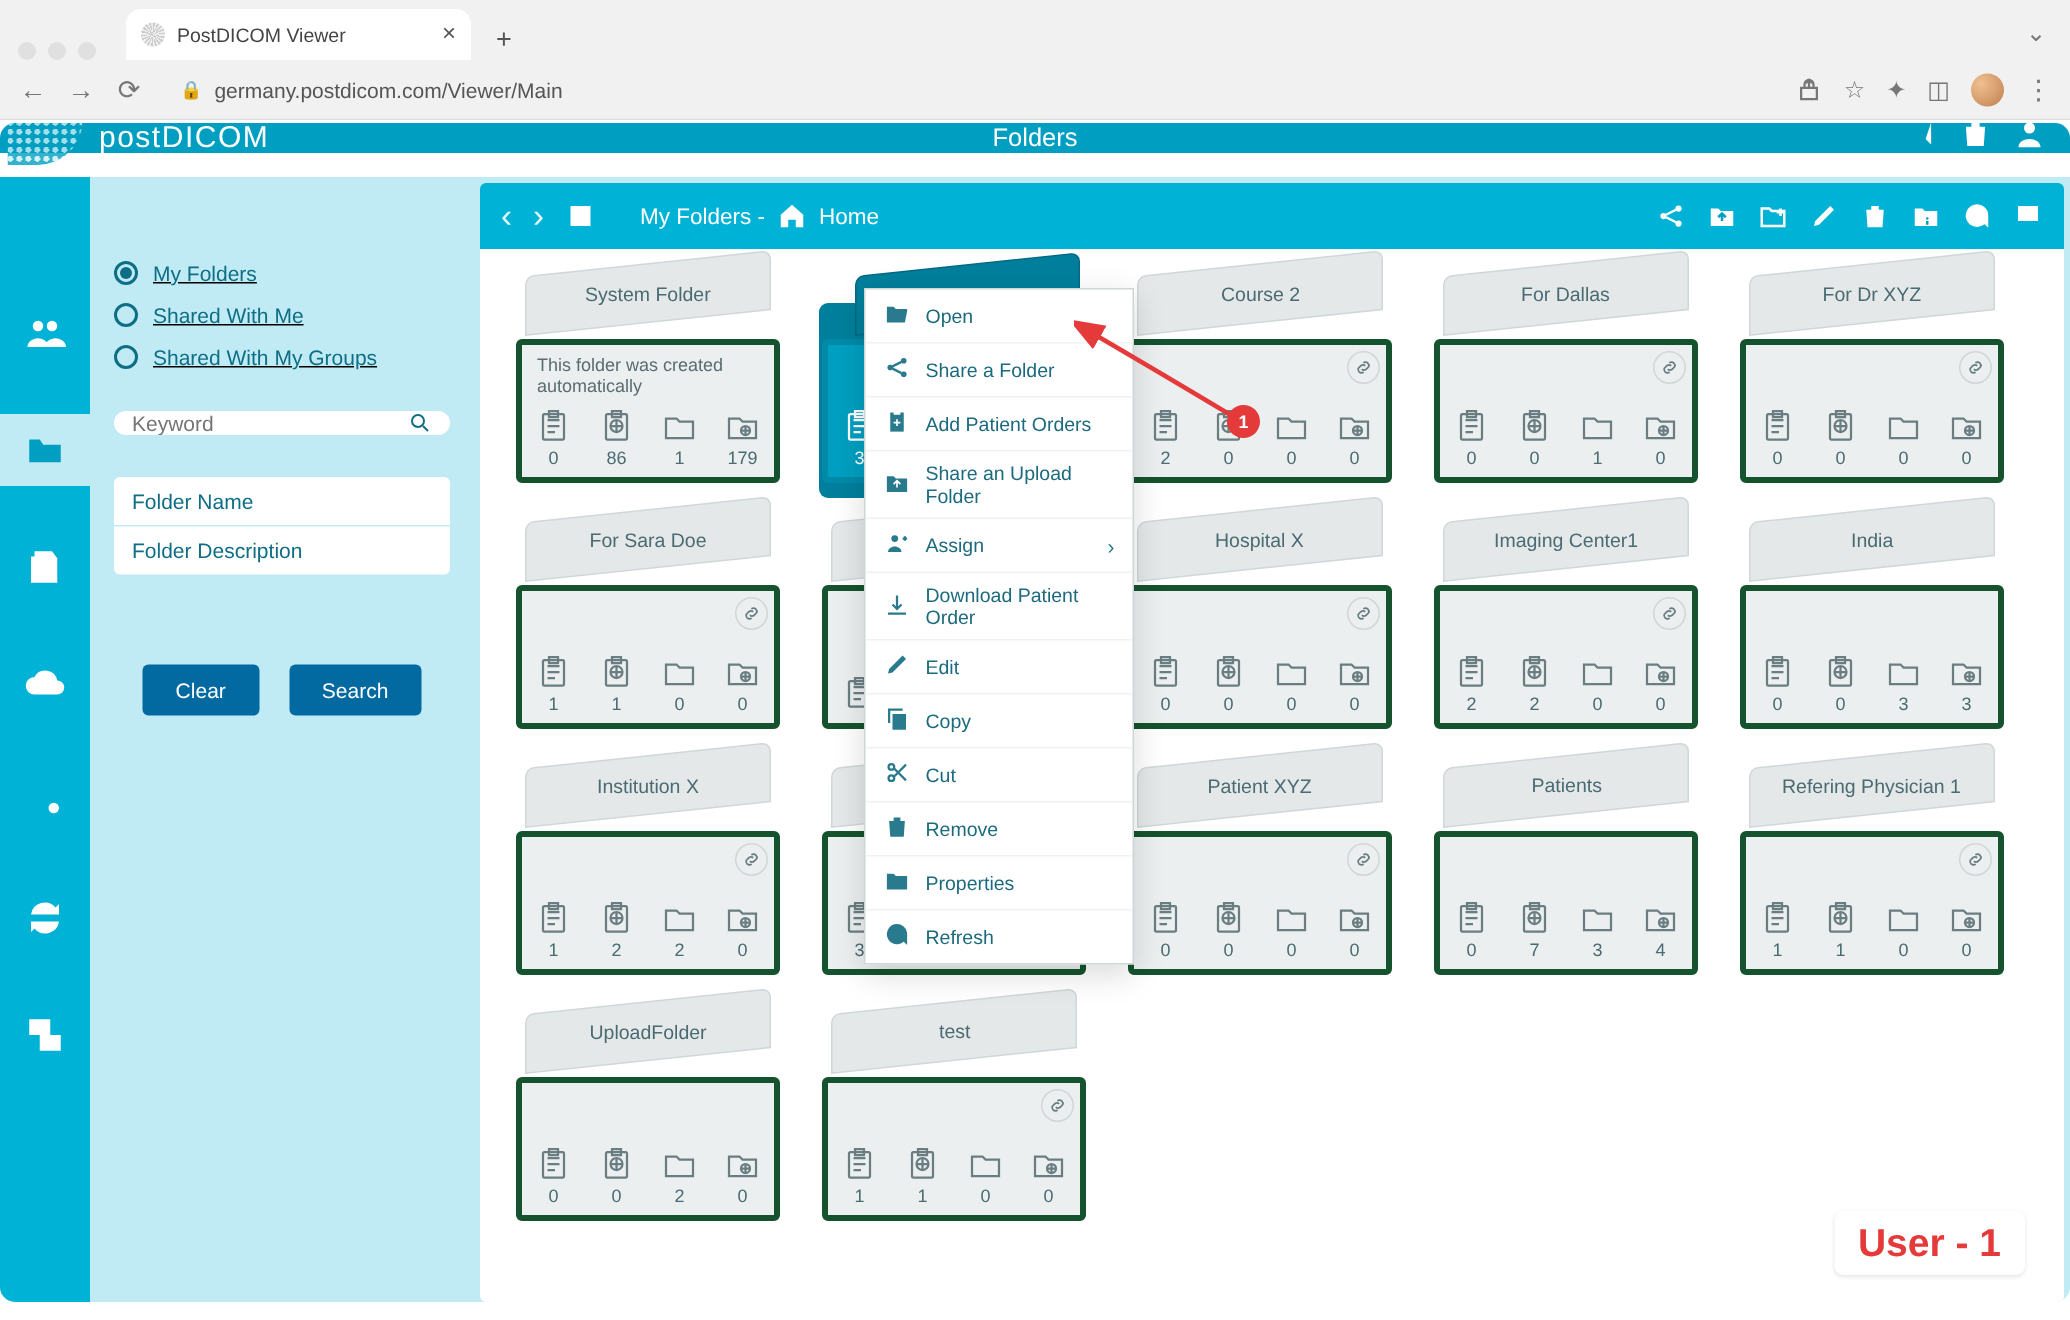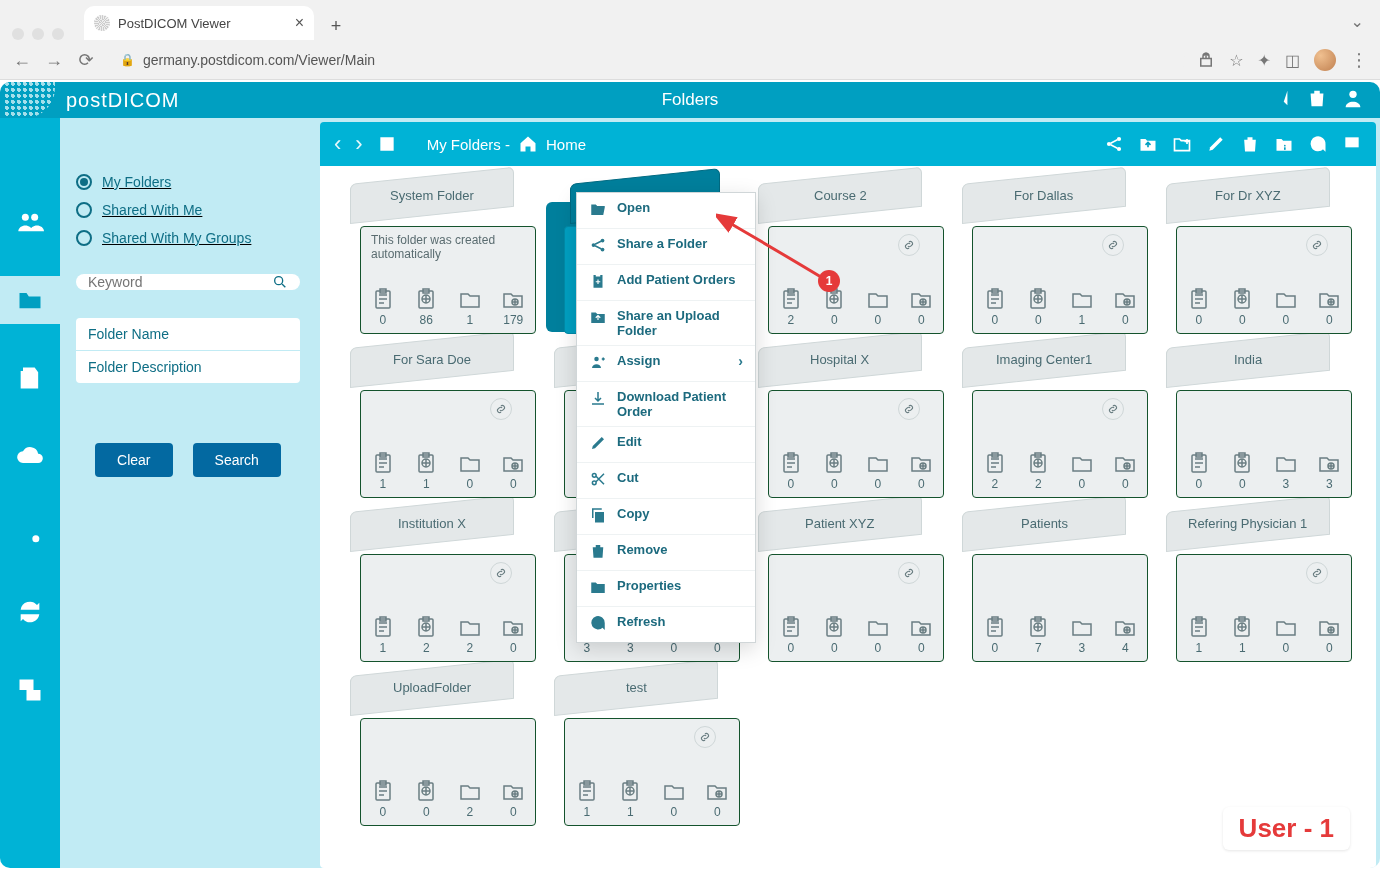--- a/index.html
+++ b/index.html
@@ -17,21 +17,21 @@
 .addr-row { height: 40px; display: flex; align-items: center; padding: 0 12px; gap: 12px; }
 .nav-ico { color: #777; font-size: 18px; width: 20px; text-align: center; }
 .addr { flex: 1; height: 30px; background: #f1f1f1; border-radius: 15px; display: flex; align-items: center; padding: 0 12px; font-size: 14px; color: #555; gap: 8px;}
 .addr .lock { font-size: 12px; }
 .chrome-right { display: flex; gap: 14px; align-items: center; color: #777; font-size: 16px;}
 .avatar-small { width: 22px; height: 22px; border-radius: 50%; background: radial-gradient(circle at 30% 30%, #f0c090, #c08050);}
 .more-btn { font-size: 18px; }
 
 
 .app { position: absolute; top: 80px; left: 0; right: 0; bottom: 12px; border-radius: 10px; overflow: hidden; background: #fff; margin-top: 2px; }
-.app-header { height: 36px; background: #009fc1; display: flex; align-items: center; color: #fff; }
+.app-header { height: 20px; background: #009fc1; display: flex; align-items: center; color: #fff; }
 .logo-sq { width: 60px; height: 36px; display: flex; align-items: center; justify-content: center;}
 .logo-sq .orb { width: 50px; height: 36px; background: radial-gradient(circle at 30% 30%, #cceff5 2px, transparent 2px) 0 0/6px 6px, #009fc1; opacity: 0.8; border-radius: 0 0 30px 0;}
 .brand { font-weight: 500; letter-spacing: 1px; font-size: 20px; padding-left: 6px; font-family: 'Segoe UI', Arial, sans-serif;}
 .brand .thin { font-weight: 300; }
 .hdr-title { position: absolute; left: 50%; transform: translateX(-50%); font-size: 17px; font-weight: 500;}
 .hdr-icons { margin-left: auto; display: flex; gap: 14px; padding-right: 16px; font-size: 20px;}
 .hdr-icons svg { width: 22px; height: 22px; fill: #fff; }
 
 .app-body { position: absolute; top: 36px; bottom: 0; left: 0; right: 0; display: flex; }
 .leftbar { width: 60px; background: #00b3d6; display: flex; flex-direction: column; align-items: center; padding-top: 80px; gap: 30px;}
@@ -59,21 +59,21 @@
 .tb-chev { font-size: 22px; color: #fff; opacity: 0.9; cursor: pointer;}
 .breadcrumb { display:flex; align-items:center; gap:8px; font-size:15px; margin-left: 16px;}
 .toolbar .spacer { flex: 1; }
 .tb-icon { cursor: pointer; display: inline-flex;}
 
 .grid { position: absolute; top: 48px; bottom: 0; left: 4px; right: 4px; background:#fff; padding: 18px 16px; overflow: auto; border-radius: 0 0 4px 4px;}
 .grid-inner { display: grid; grid-template-columns: repeat(5, 192px); gap: 14px 12px; }
 .folder { width: 192px; height: 150px; position: relative; }
 .ftab { position:absolute; top:0; left:14px; width: 164px; height: 40px; background:#e4e8e9; border: 1px solid #cfd7d8; transform: skewY(-6deg); transform-origin: left top; border-radius: 6px 6px 0 0; display:flex; align-items:center; justify-content:center; font-size: 13px; color:#4a6b72; z-index: 0;}
 .ftab span { transform: skewY(6deg);}
-.fbody { position:absolute; top: 42px; left: 24px; width: 176px; height: 108px; background:#eceff0; border: 1px solid #14532d; border-radius: 4px; z-index: 2;}
+.fbody { position:absolute; top: 42px; left: 8px; width: 176px; height: 96px; background:#eceff0; border: 4px solid #14532d; border-radius: 4px; z-index: 2;}
 .ffront {}
 .fnote { font-size: 12px; color:#5a6c70; padding: 6px 10px;}
 .fstats { position:absolute; bottom: 6px; left:0; right:0; display:flex; justify-content: space-around; }
 .fstat { display:flex; flex-direction:column; align-items:center; gap:2px;}
 .fstat svg { width: 24px; height: 24px; fill:none; stroke:#6a7e82; stroke-width:1.5;}
 .fstat .num { font-size: 12px; color:#4a6b72;}
 .linkbadge { position:absolute; top: 50px; right: 16px; width: 22px; height:22px; border-radius:50%; background:#eceff0; border:1px solid #cfd7d8; display:flex; align-items:center; justify-content:center; z-index:3;}
 .linkbadge svg { width:14px; height:14px; stroke:#6a7e82; fill:none; stroke-width:2;}
 
 .folder.selected .ftab, .folder.selected .fbody { background:#007f9c; border-color:#006a82; color:#fff;}
@@ -81,21 +81,21 @@
 .folder.selected .fstat svg { stroke:#fff;}
 .folder.selected .fstat .num { color:#fff;}
 .folder.selected .ffront { background:#009fc1; border-color:#008aa8;}
 
 .folder.selected .fbody { background:#009fc1;}
 .folder.selected .ftab { z-index: 3; top:0; left: 30px; width: 150px; transform: skewY(-6deg);}
 .folder.selected .back { position:absolute; top: 18px; left: 6px; width: 180px; height: 130px; background:#007f9c; border-radius: 6px; z-index:1;}
 
 
 .ctx { position: absolute; background:#fff; border:1px solid #d0d6d8; box-shadow: 0 6px 20px rgba(0,0,0,0.15); width: 180px; z-index: 50; font-size: 13px;}
-.ctx-item { display:flex; gap:10px; padding: 7px 12px; color:#1c6a7e; border-bottom: 1px solid #eef2f3; cursor:pointer;font-weight:bold;}
+.ctx-item { display:flex; align-items:center; gap:10px; padding: 7px 12px; color:#1c6a7e; border-bottom: 1px solid #eef2f3; cursor:pointer;}
 .ctx-item:last-child { border-bottom:none;}
 .ctx-item svg { width:18px; height:18px; fill:#2a7a8e;}
 .ctx-item .chev { margin-left:auto; font-size: 14px; color:#2a7a8e;}
 
 
 .arrow-ann { position:absolute; z-index: 60; pointer-events:none;}
 .arrow-ann .badge { position:absolute; width:22px; height:22px; background:#e53a3a; color:#fff; border-radius:50%; display:flex; align-items:center; justify-content:center; font-size:12px; font-weight:bold;}
 
 .user-badge { position:absolute; right: 26px; bottom: 18px; background:#fff; border-radius: 6px; padding: 6px 16px; font-size: 26px; font-weight: 600; color:#e53a3a; box-shadow: 0 1px 3px rgba(0,0,0,0.1); z-index: 40;}
 
@@ -1094,32 +1094,32 @@
             <span>Download Patient Order</span>
           </div>
           <div class="ctx-item">
             <span><svg viewBox="0 0 24 24">
                 <path d="M4 20l4-1L20 7l-3-3L5 16z"></path>
               </svg></span>
             <span>Edit</span>
           </div>
           <div class="ctx-item">
             <span><svg viewBox="0 0 24 24">
+                <rect x="8" y="8" width="12" height="14"></rect>
+                <path d="M5 16V4h12" fill="none" stroke="#2a7a8e" stroke-width="2"></path>
+              </svg></span>
+            <span>Copy</span>
+          </div>
+          <div class="ctx-item">
+            <span><svg viewBox="0 0 24 24">
                 <circle cx="7" cy="7" r="2.5" fill="none" stroke="#2a7a8e" stroke-width="2"></circle>
                 <circle cx="7" cy="17" r="2.5" fill="none" stroke="#2a7a8e" stroke-width="2"></circle>
                 <path d="M9 8l11 11M9 16L20 5" stroke="#2a7a8e" stroke-width="2" fill="none"></path>
               </svg></span>
             <span>Cut</span>
-          </div>
-          <div class="ctx-item">
-            <span><svg viewBox="0 0 24 24">
-                <rect x="8" y="8" width="12" height="14"></rect>
-                <path d="M5 16V4h12" fill="none" stroke="#2a7a8e" stroke-width="2"></path>
-              </svg></span>
-            <span>Copy</span>
           </div>
           <div class="ctx-item">
             <span><svg viewBox="0 0 24 24">
                 <path d="M5 7h14l-1 14H6zM9 4h6v3H9z"></path>
               </svg></span>
             <span>Remove</span>
           </div>
           <div class="ctx-item">
             <span><svg viewBox="0 0 24 24">
                 <path d="M3 6h6l2 2h10v12H3z"></path>

